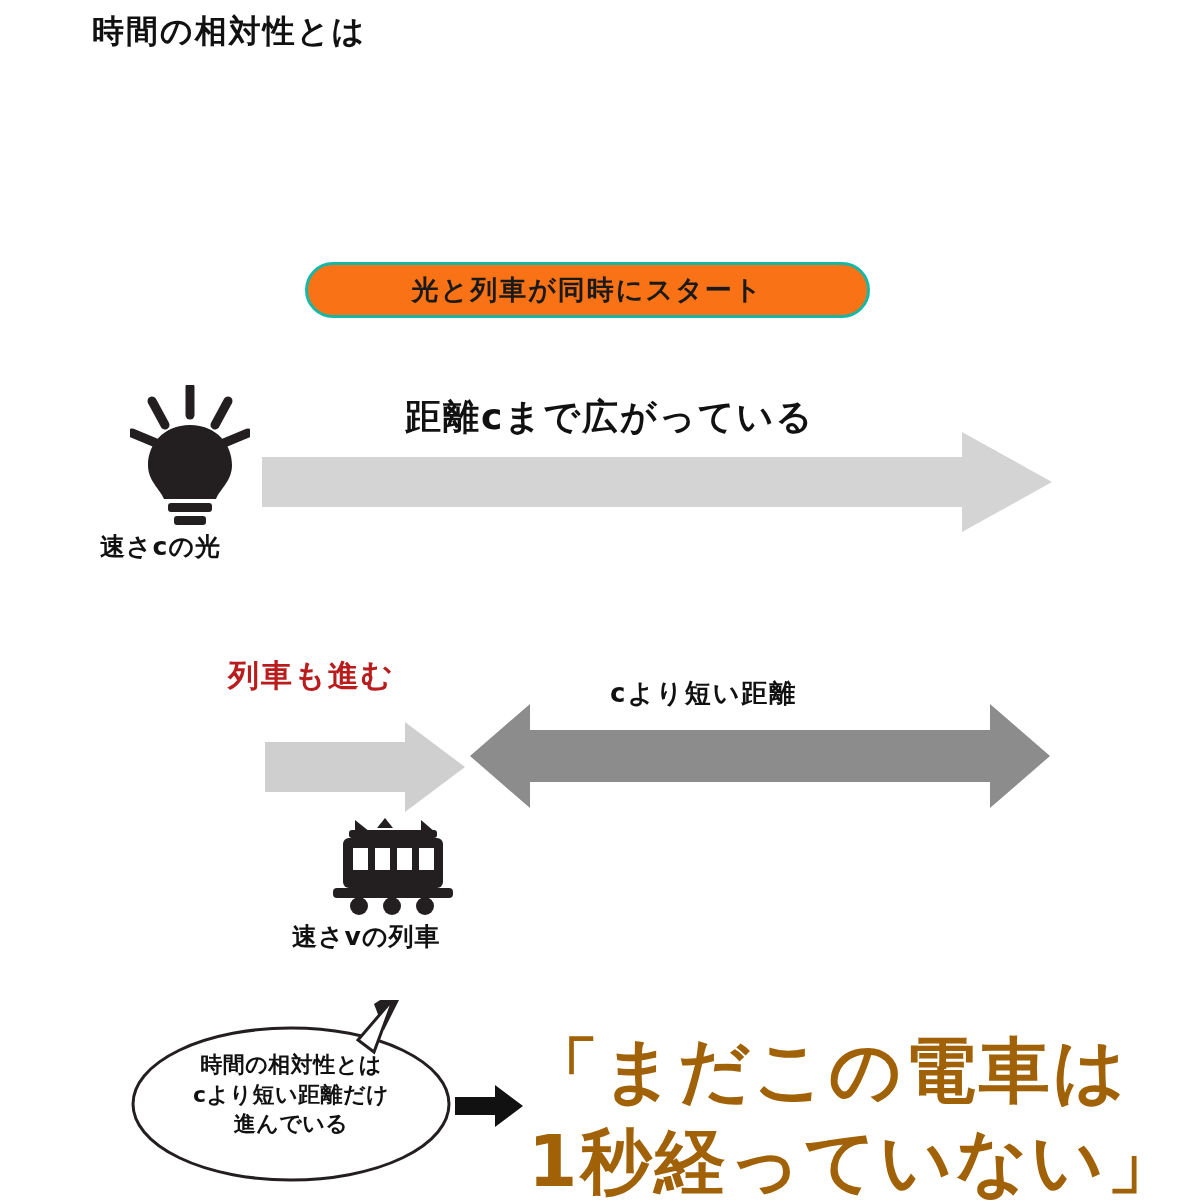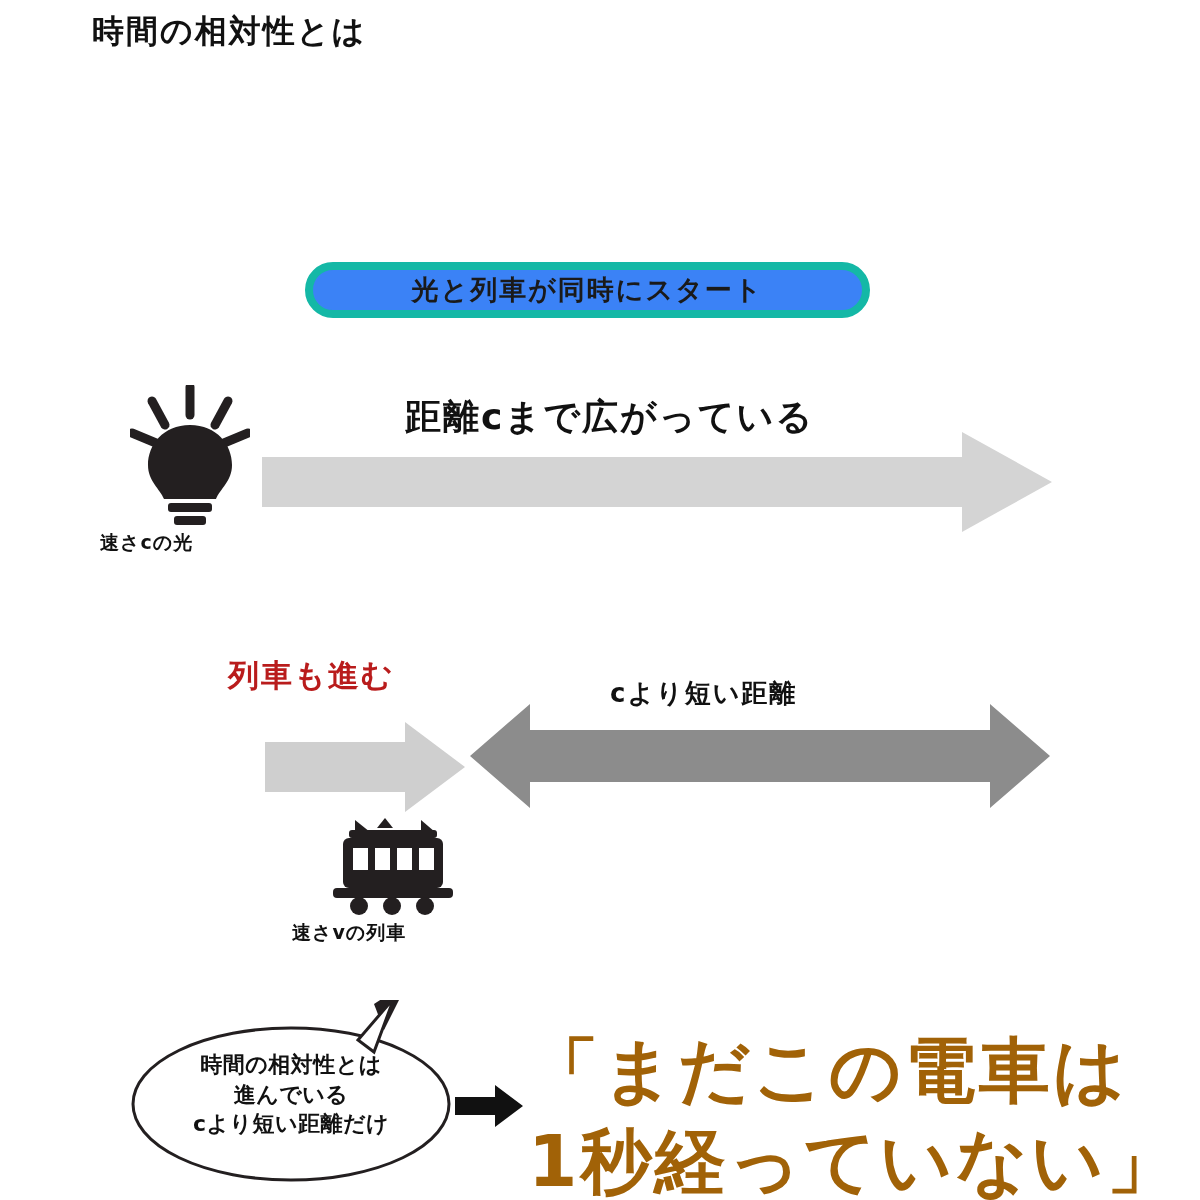--- a/index.html
+++ b/index.html
@@ -26,43 +26,43 @@
     color: #111;
   }
 
   
   .pill {
     position: absolute;
     left: 305px;
     top: 262px;
     width: 565px;
     height: 56px;
-    border: 8px solid #14b8a6;
+    border: 3px solid #14b8a6;
     border-radius: 30px;
     box-sizing: border-box;
     display: flex;
     align-items: center;
     justify-content: center;
     font-size: 27px;
     font-weight: bold;
     letter-spacing: 2px;
-    background: #3b82f6;
+    background: #f97316;
   }
 
   
   .bulb {
     position: absolute;
     left: 130px;
     top: 385px;
     width: 120px;
     height: 150px;
   }
   .caption {
     position: absolute;
-    font-size: 19px;
+    font-size: 25px;
     font-weight: bold;
     letter-spacing: 1px;
     color: #111;
     white-space: nowrap;
   }
   .cap-light { left: 100px; top: 530px; }
   .cap-train { left: 292px; top: 920px; }
 
   .label-c-distance {
     position: absolute;
@@ -222,22 +222,22 @@
 
 <div class="bubble">
   <svg width="330" height="185" viewBox="0 0 330 185" style="position:absolute; left:0; top:-22px;">
     <path d="M248 4 L282 -18 L258 30 Z" fill="#231f20"></path>
     <ellipse cx="165" cy="104" rx="158" ry="76" fill="#ffffff" stroke="#231f20" stroke-width="3"></ellipse>
     <path d="M232 40 L268 -2 L248 52 Z" fill="#ffffff" stroke="#231f20" stroke-width="3"></path>
   </svg>
 </div>
 <div class="bubble-text">
   <div>時間の相対性とは</div>
+  <div>cより短い距離だけ</div>
   <div>進んでいる</div>
-  <div>cより短い距離だけ</div>
 </div>
 
 <div class="black-arrow">
   <svg width="68" height="42" viewBox="0 0 68 42">
     <path d="M0 12 L40 12 L40 0 L68 21 L40 42 L40 30 L0 30 Z" fill="#111111"></path>
   </svg>
 </div>
 
 <div class="big-quote">
   <div>「まだこの電車は</div>

